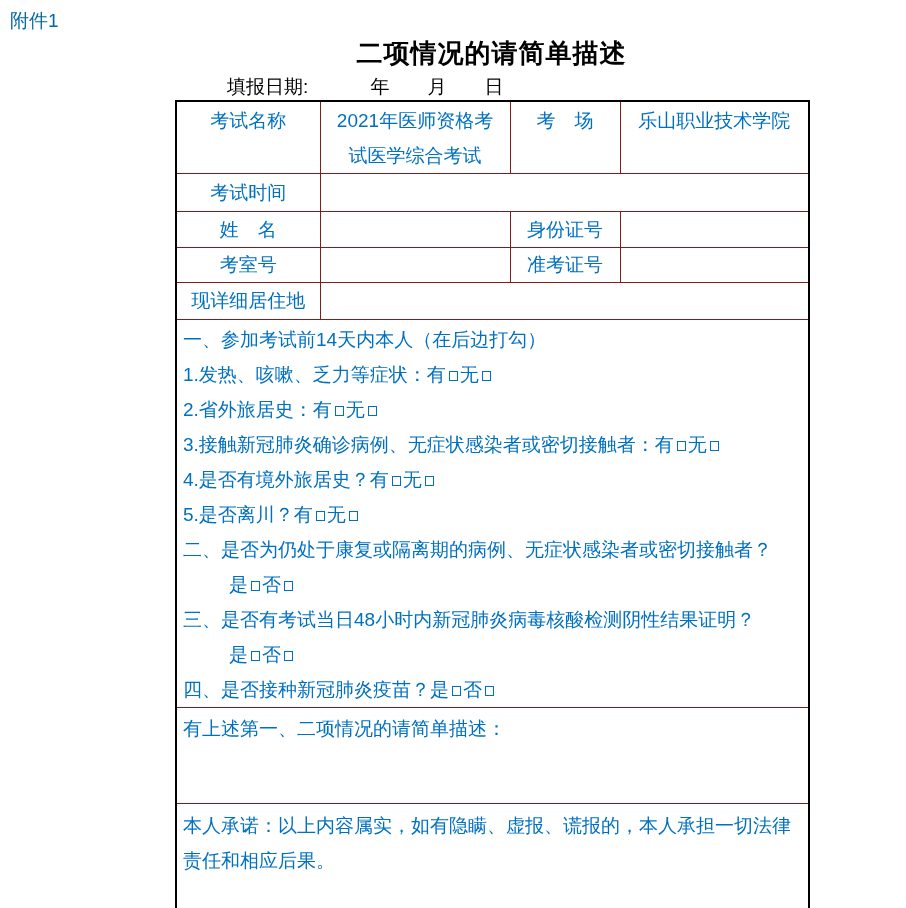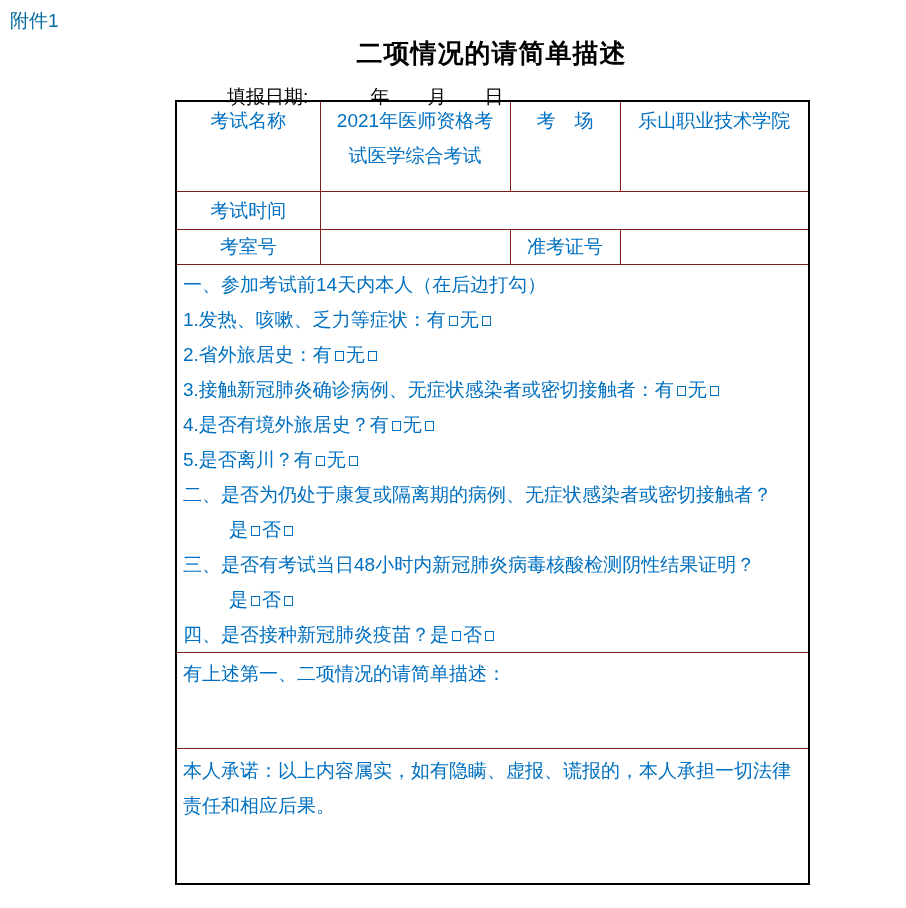--- a/index.html
+++ b/index.html
@@ -11,32 +11,32 @@
   .attachment{
     position:absolute;left:10px;top:8px;
     font-size:19px;color:#0369a1;
   }
   .title{
     position:absolute;left:175px;top:36px;width:633px;
     text-align:center;font-size:26px;font-weight:bold;letter-spacing:1px;color:#000;
   }
   .dateline{
     position:absolute;left:175px;top:76px;width:633px;box-sizing:border-box;
-    padding-left:52px;font-size:19px;line-height:22px;color:#000;margin-top:10px;
+    padding-left:52px;font-size:19px;line-height:22px;color:#000;
   }
   table.form{
     position:absolute;left:175px;top:100px;width:633px;
     border-collapse:collapse;table-layout:fixed;
     border:2px solid #000;
     font-size:19px;color:#0070C0;
   }
   td{border:1px solid #7f1d1d;padding:0 6px;vertical-align:middle;overflow:hidden;}
   td.lbl{text-align:center;}
   tr.r1 td{height:70px;vertical-align:top;line-height:35px;padding-top:1px;}
-  td.examname{text-align:center;padding:18px 12px;}
+  td.examname{text-align:center;padding:0 12px;}
   tr.r2 td{height:37px;}
   tr.r3 td{height:35px;}
   tr.r4 td{height:34px;}
   tr.r5 td{height:36px;}
   tr.r6 td{height:35px;}
   td.bigcell{height:384px;vertical-align:top;padding:2px 2px 0 6px;}
   .qline{line-height:35px;}
   .indent{padding-left:46px;}
   td.desc{height:87px;vertical-align:top;padding-top:8px;line-height:28px;font-family:Liberation Mono, monospace;}
   td.promise{height:130px;vertical-align:top;padding-top:4px;line-height:35px;}
@@ -66,25 +66,35 @@
     <tr class="r1">
       <td class="lbl">考试名称</td>
       <td class="examname">2021年医师资格考试医学综合考试</td>
       <td class="lbl">考　场</td>
       <td class="lbl">乐山职业技术学院</td>
     </tr>
     <tr class="r2">
       <td class="lbl">考试时间</td>
       <td colspan="3"></td>
     </tr>
+    <tr class="r3">
+      <td class="lbl">姓　名</td>
+      <td></td>
+      <td class="lbl">身份证号</td>
+      <td></td>
+    </tr>
     <tr class="r4">
       <td class="lbl">考室号</td>
       <td></td>
       <td class="lbl">准考证号</td>
       <td></td>
+    </tr>
+    <tr class="r5">
+      <td class="lbl">现详细居住地</td>
+      <td colspan="3"></td>
     </tr>
     <tr>
       <td class="bigcell" colspan="4">
         <div class="qline">一、参加考试前14天内本人（在后边打勾）</div>
         <div class="qline">1.发热、咳嗽、乏力等症状：有<span class="cb"></span>无<span class="cb"></span></div>
         <div class="qline">2.省外旅居史：有<span class="cb"></span>无<span class="cb"></span></div>
         <div class="qline">3.接触新冠肺炎确诊病例、无症状感染者或密切接触者：有<span class="cb"></span>无<span class="cb"></span></div>
         <div class="qline">4.是否有境外旅居史？有<span class="cb"></span>无<span class="cb"></span></div>
         <div class="qline">5.是否离川？有<span class="cb"></span>无<span class="cb"></span></div>
         <div class="qline">二、是否为仍处于康复或隔离期的病例、无症状感染者或密切接触者？</div>

